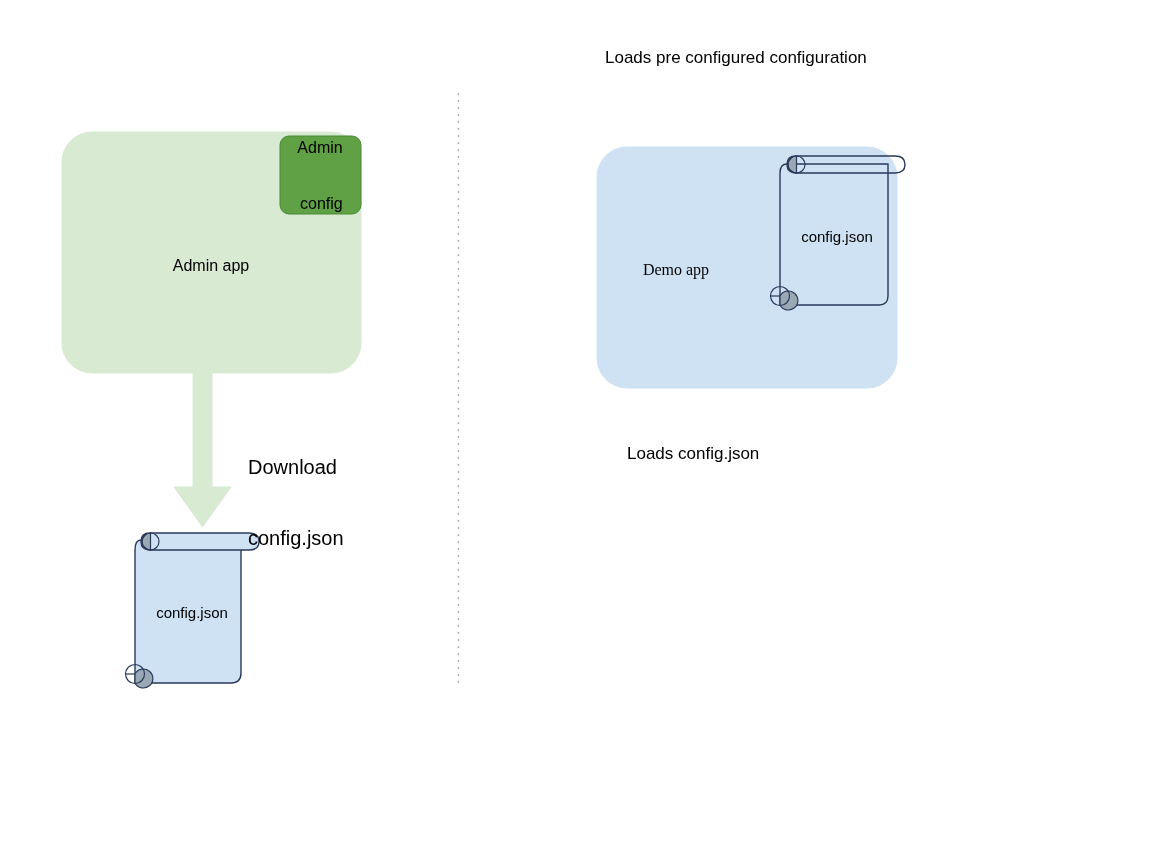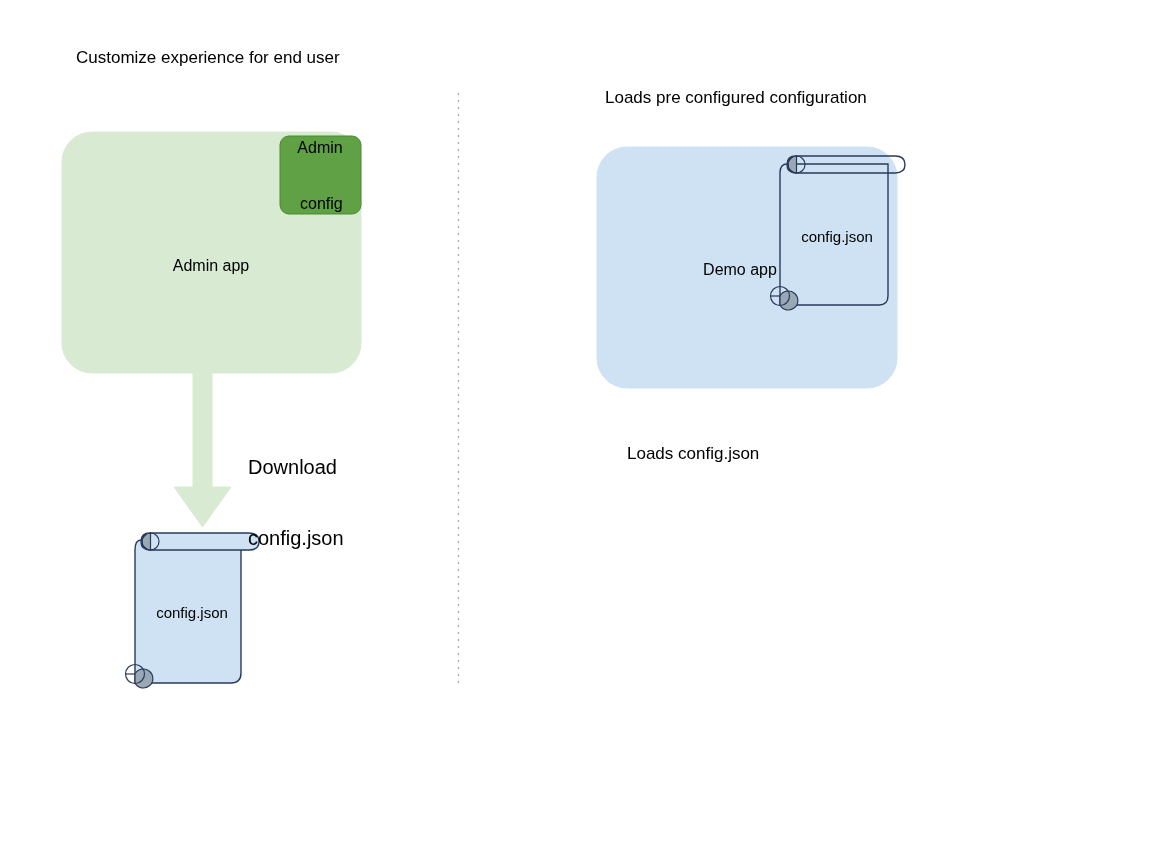--- a/index.html
+++ b/index.html
@@ -125,37 +125,36 @@
                Q 787 156 796 156 Z" fill="none" stroke="#2a3a5a" stroke-width="1.4"></path>
       <path d="M 796.5 156 A 8.5 8.5 0 1 0 796.5 173 L 796.5 164.5 Z" fill="#9aa7b5" stroke="#2a3a5a" stroke-width="1.2"></path>
       <circle cx="796.5" cy="164.5" r="8.5" fill="none" stroke="#2a3a5a" stroke-width="1.2"></circle>
       <path d="M 780 296 A 9.5 9.5 0 1 1 780 305 L 780 296 Z" fill="#9aa7b5" stroke="#2a3a5a" stroke-width="1.2"></path>
       <circle cx="780" cy="296" r="9.5" fill="none" stroke="#2a3a5a" stroke-width="1.2"></circle>
       <path d="M 771 296 L 780 296" stroke="#2a3a5a" stroke-width="1.2" fill="none"></path>
     </g>
 
   </svg>
 
-  <div class="lbl heading" style="left:76px; top:48px;">Customize experience for end user</div>
 
-  <div class="lbl heading" style="left:605px; top:48px;margin-top:40px;">Loads pre configured configuration</div>
+  <div class="lbl heading" style="left:605px; top:48px;">Loads pre configured configuration</div>
 
   <div class="lbl shape-label lbl-center" style="left:211px; top:266px;">Admin app</div>
 
   <div class="lbl shape-label lbl-center" style="left:320px; top:176px;">
     <div>Admin</div>
     <div>config</div>
   </div>
 
   <div class="lbl edge-label" style="left:248px; top:409px;">
     <div>Download</div>
     <div>config.json</div>
   </div>
 
   <div class="lbl doc-label lbl-center" style="left:192px; top:613px;">config.json</div>
 
-  <div class="lbl shape-label lbl-center" style="left:740px; top:270px;">Demo app</div>
+  <div class="lbl shape-label lbl-center" style="left:676px; top:270px;font-family:Liberation Serif, serif;">Demo app</div>
 
   <div class="lbl doc-label lbl-center" style="left:837px; top:237px;">config.json</div>
 
   <div class="lbl caption" style="left:627px; top:444px;">Loads config.json</div>
 
 </div>
 
 </body></html>

